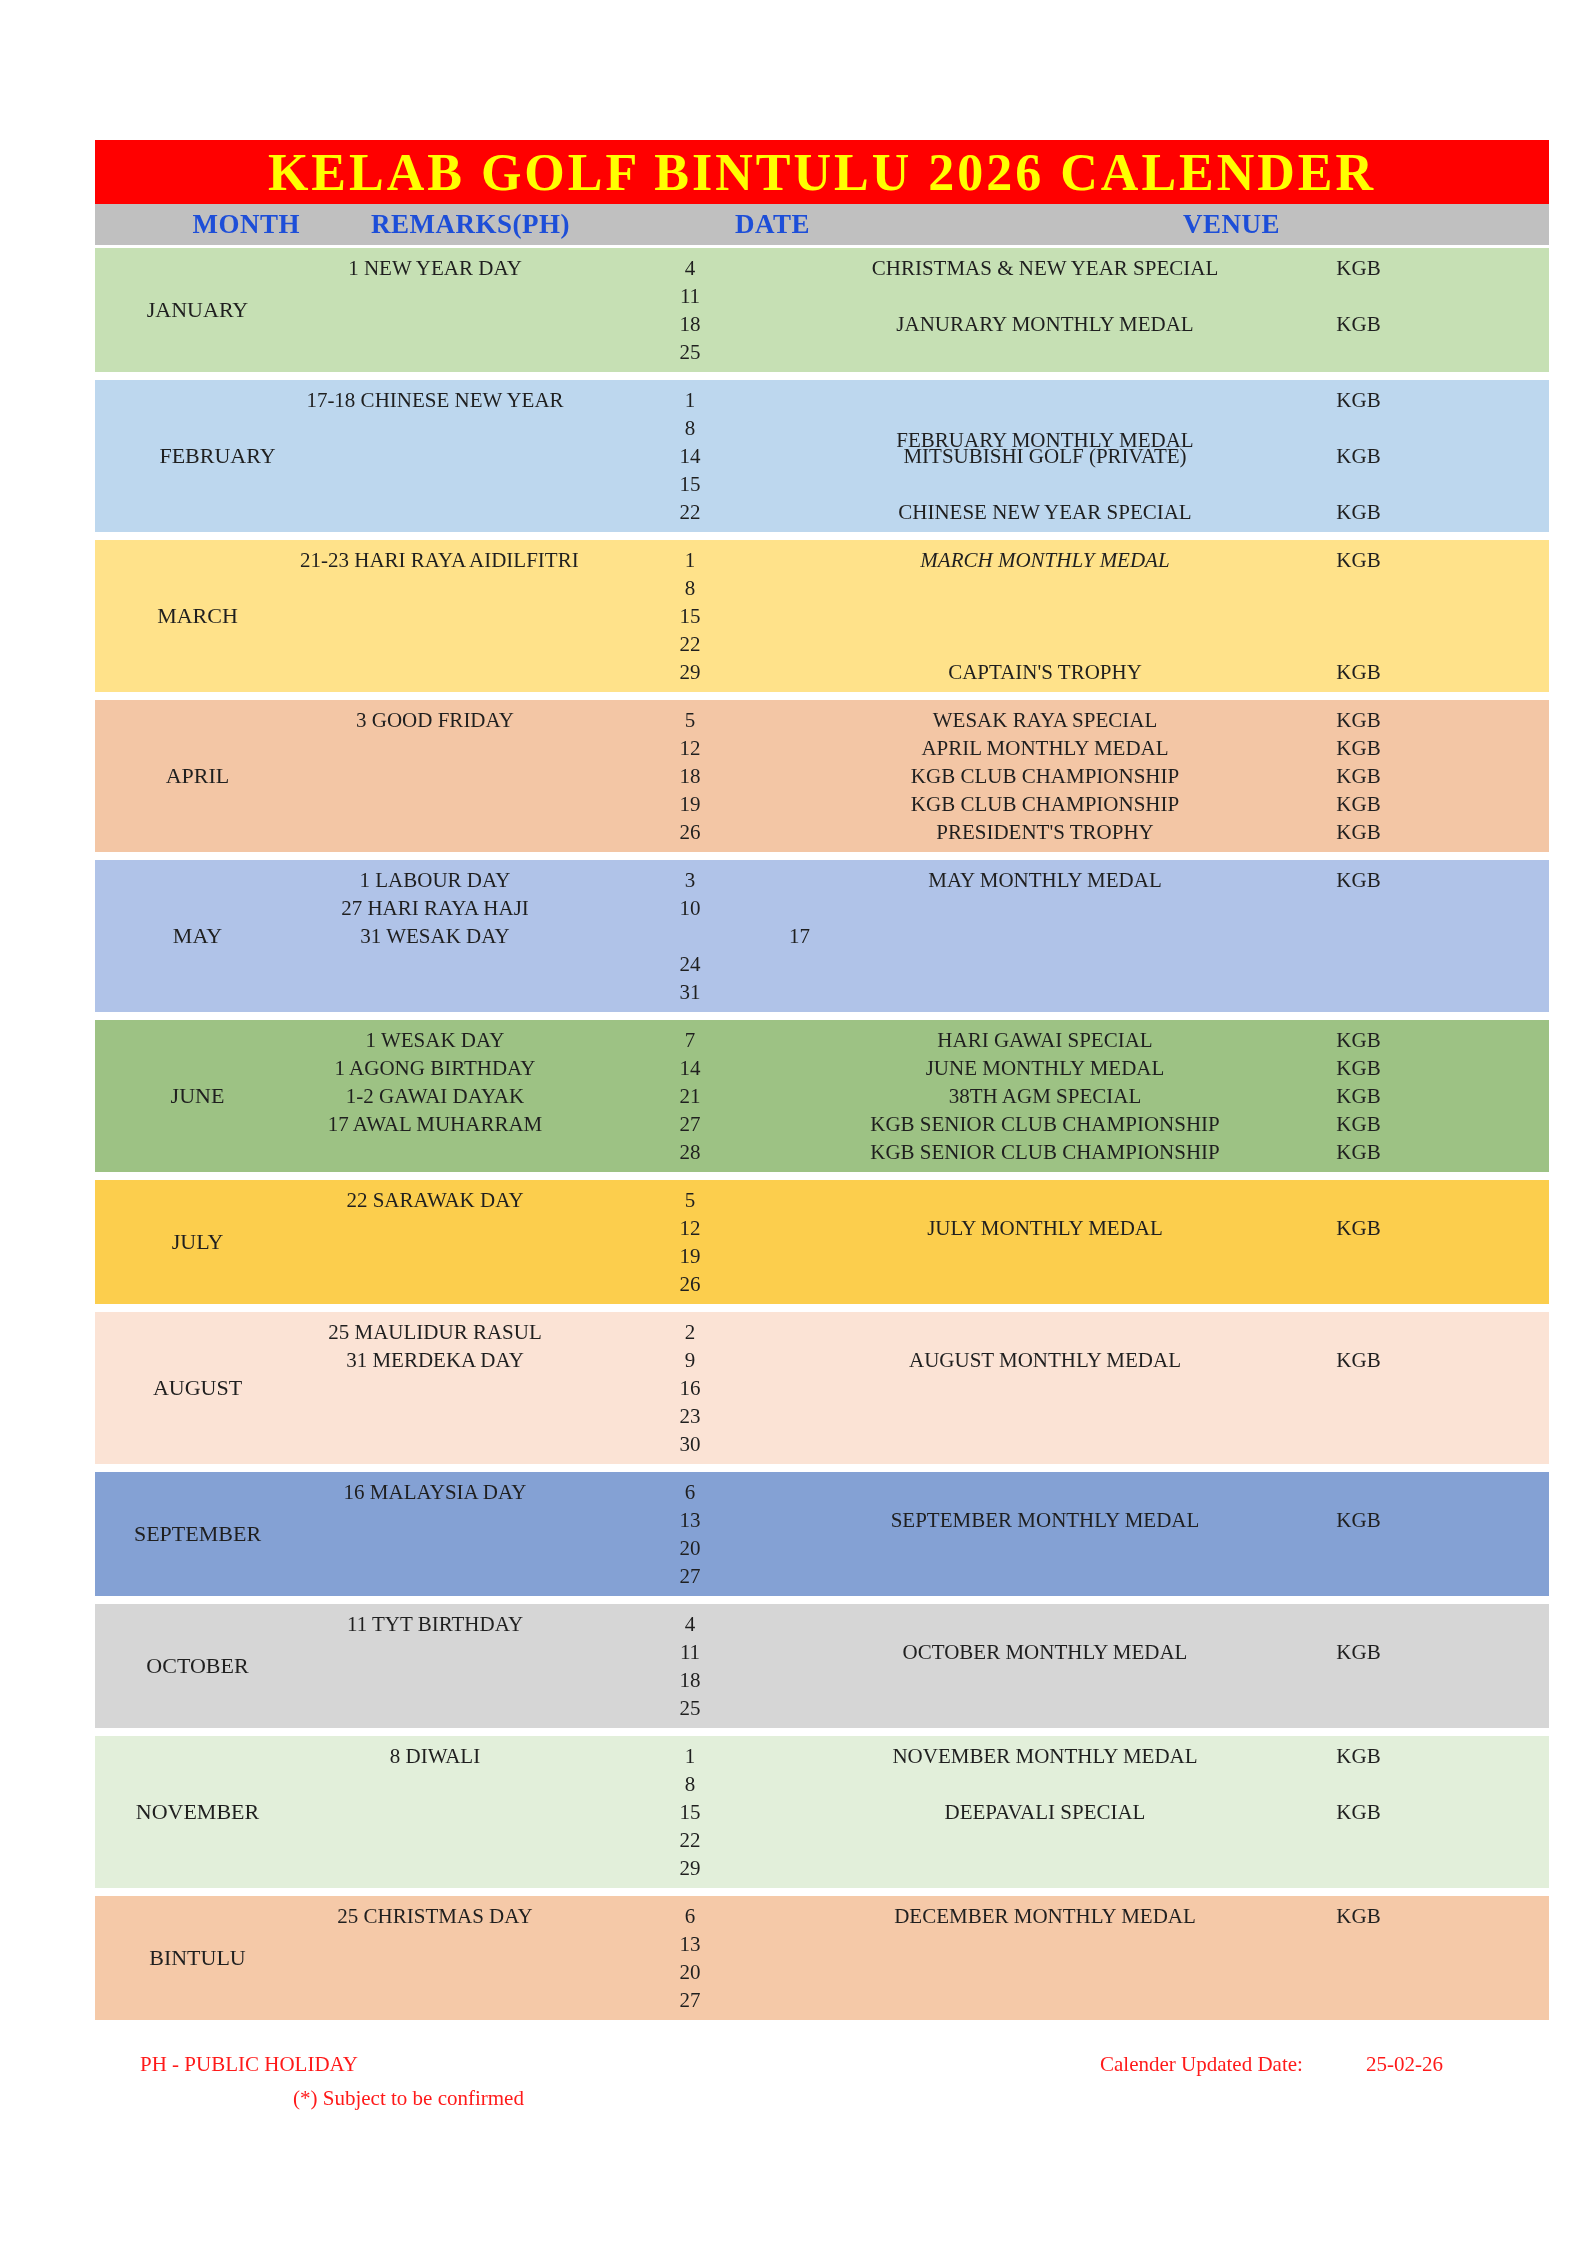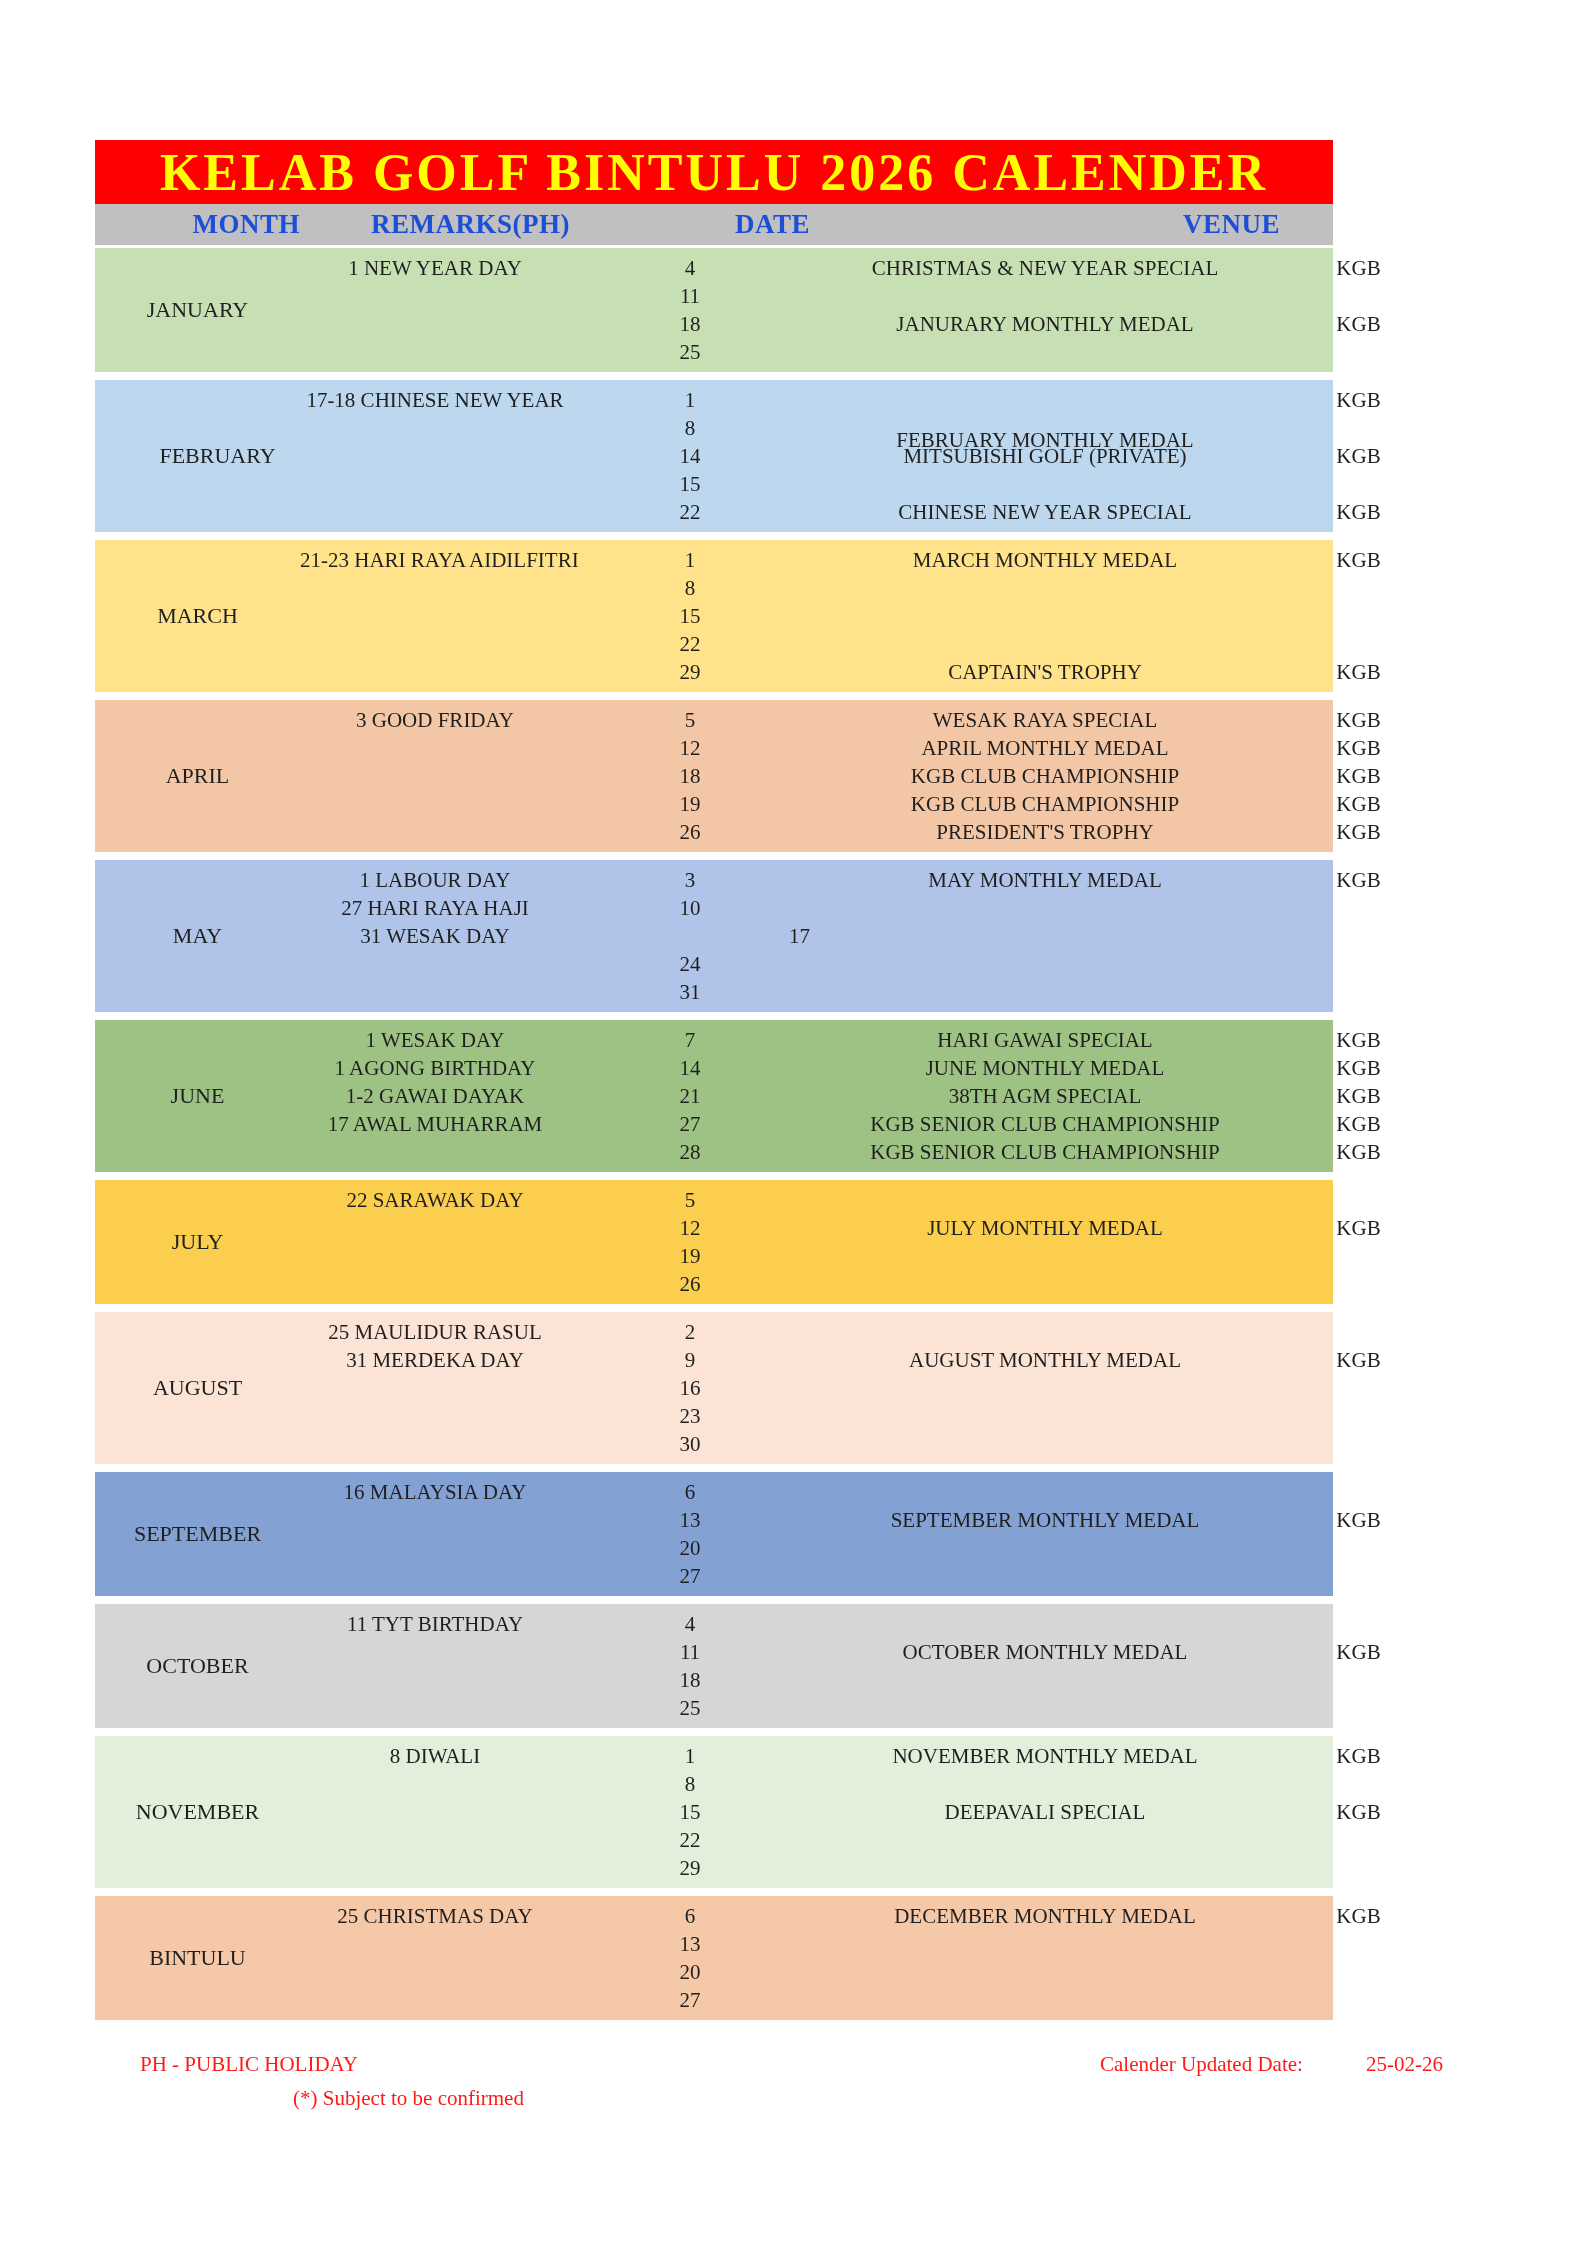--- a/index.html
+++ b/index.html
@@ -1,18 +1,18 @@
 <!DOCTYPE html>
 <html><head>
 <meta charset="utf-8">
 <style>
   html,body{margin:0;padding:0;background:#ffffff;}
   body{width:1588px;height:2245px;font-family:"Liberation Serif",serif;}
   .page{position:relative;width:1588px;height:2245px;background:#ffffff;overflow:hidden;}
-  .calendar{position:absolute;left:95px;top:140px;width:1238px;}
+  .calendar{position:absolute;left:95px;top:140px;width:1454px;}
   .title-bar{background:#FF0000;height:64px;display:flex;align-items:center;justify-content:center;}
   .title-text{color:#FFFF00;font-weight:bold;font-size:52px;letter-spacing:3px;white-space:nowrap;}
   .header-row{background:#C0C0C0;height:41px;display:grid;grid-template-columns:205px 270px 240px 470px 157px;align-items:center;margin-bottom:3px;}
   .header-cell{text-align:right;font-weight:bold;font-size:27px;color:#1d4ed8;letter-spacing:0.5px;}
   .month-block{display:grid;grid-template-columns:205px 270px 240px 470px 157px;grid-auto-rows:28px;padding:6px 0;margin-bottom:8px;}
   .cell{height:28px;line-height:28px;text-align:center;font-size:21px;color:#1f1f1f;white-space:nowrap;}
   .month-cell{align-self:center;justify-self:center;font-size:22px;height:auto;line-height:normal;}
   .footer-item{position:absolute;color:#FF1A1A;font-size:21px;white-space:nowrap;}
 </style>
 </head>
@@ -54,21 +54,21 @@
           <div class="cell" style="grid-area: 3 / 5;">KGB</div>
           <div class="cell" style="grid-area: 4 / 3;">15</div>
           <div class="cell" style="grid-area: 5 / 3;">22</div>
           <div class="cell" style="grid-area: 5 / 4;">CHINESE NEW YEAR SPECIAL</div>
           <div class="cell" style="grid-area: 5 / 5;">KGB</div>
         </div>
         <div class="month-block" style="background: rgb(255, 226, 138);">
           <div class="cell month-cell" style="grid-area: 1 / 1 / span 5;">MARCH</div>
           <div class="cell" style="grid-area: 1 / 2;">21-23 HARI RAYA AIDILFITRI</div>
           <div class="cell" style="grid-area: 1 / 3;">1</div>
-          <div class="cell" style="grid-area: 1 / 4;">MARCH MONTHLY MEDAL</div>
+          <div class="cell" style="grid-area: 1 / 4; font-style: italic;">MARCH MONTHLY MEDAL</div>
           <div class="cell" style="grid-area: 1 / 5;">KGB</div>
           <div class="cell" style="grid-area: 2 / 3;">8</div>
           <div class="cell" style="grid-area: 3 / 3;">15</div>
           <div class="cell" style="grid-area: 4 / 3;">22</div>
           <div class="cell" style="grid-area: 5 / 3;">29</div>
           <div class="cell" style="grid-area: 5 / 4;">CAPTAIN'S TROPHY</div>
           <div class="cell" style="grid-area: 5 / 5;">KGB</div>
         </div>
         <div class="month-block" style="background: rgb(243, 198, 165);">
           <div class="cell month-cell" style="grid-area: 1 / 1 / span 5;">APRIL</div>

